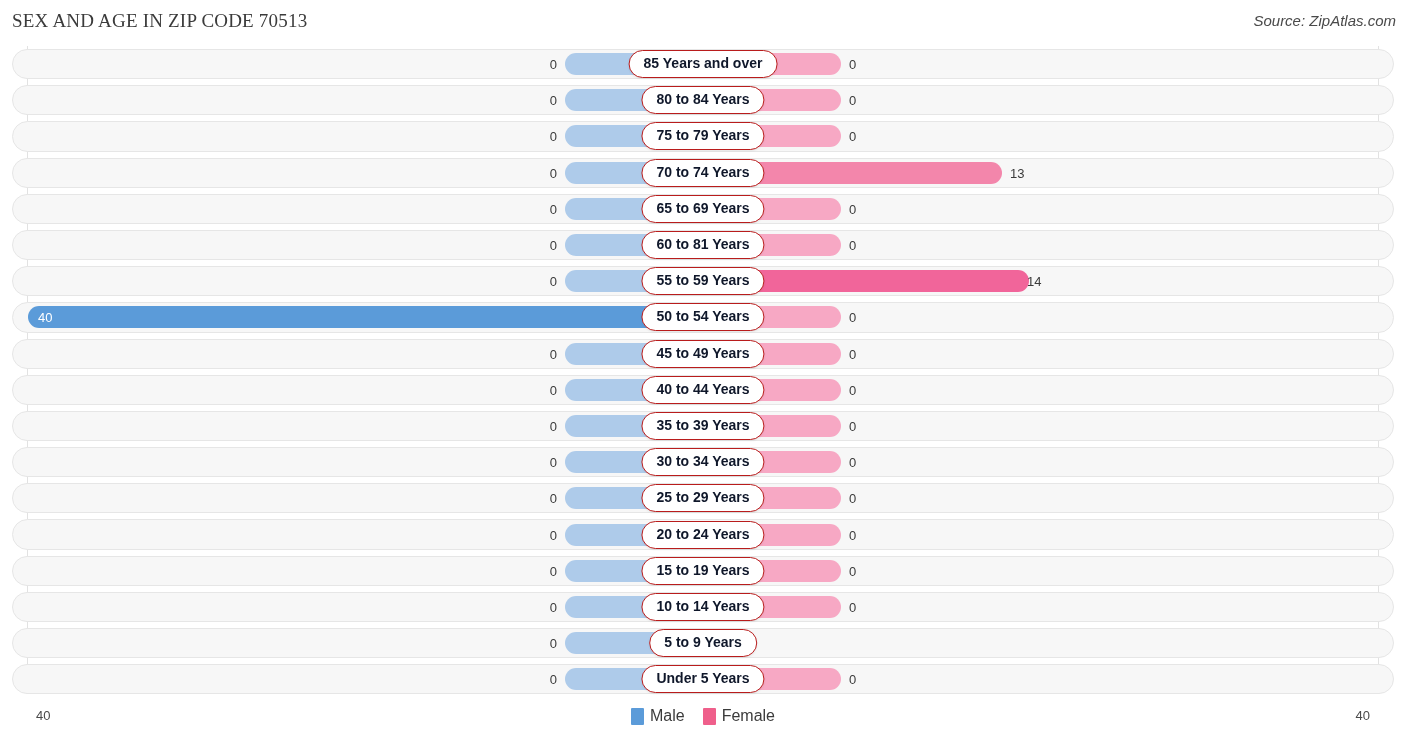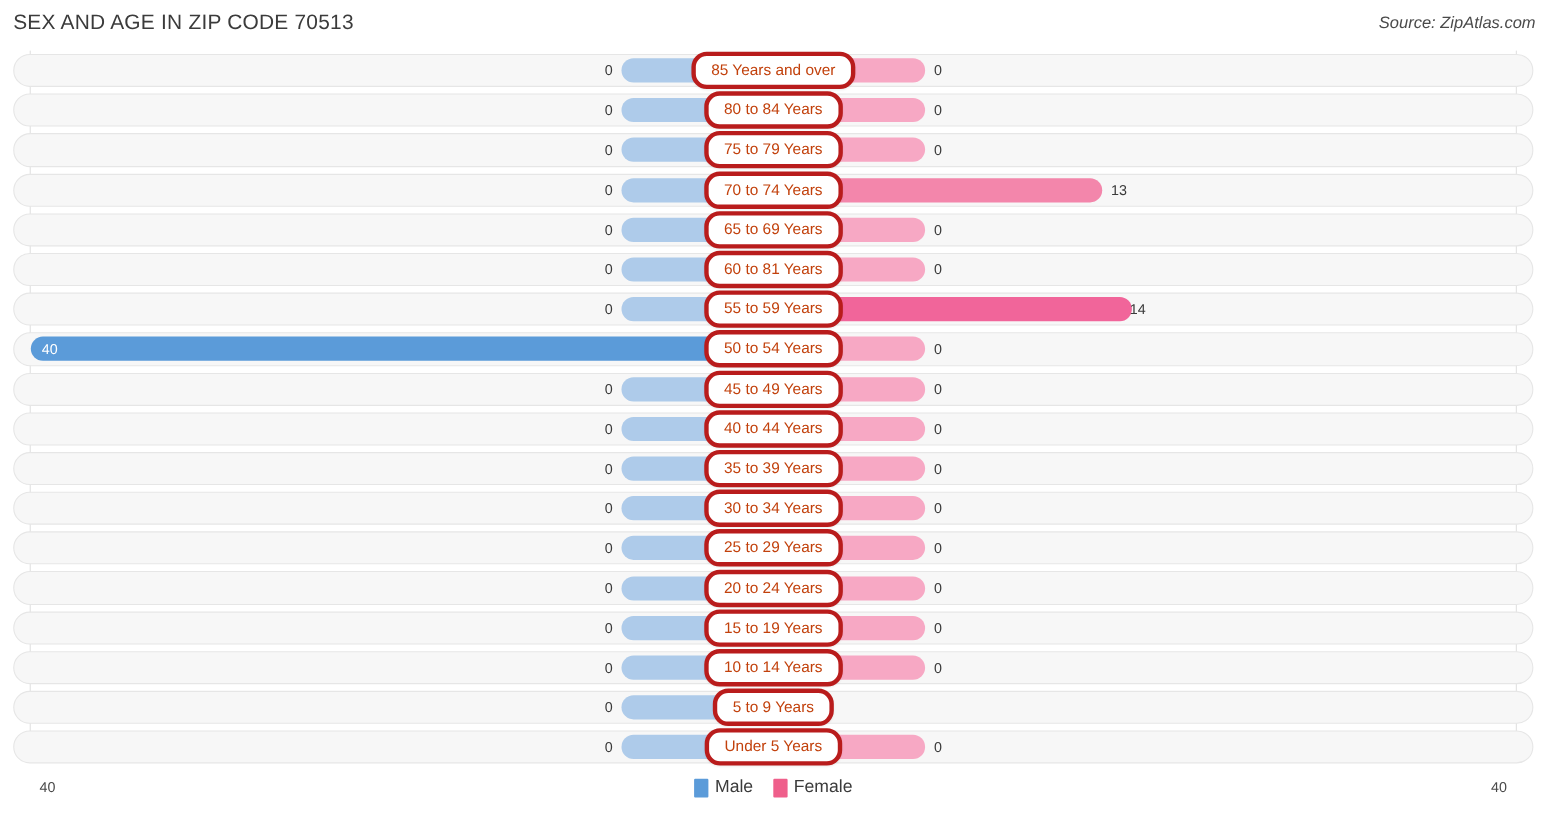--- a/index.html
+++ b/index.html
@@ -30,20 +30,21 @@
     height: 44px;
   }
   .chart-title {
     position: absolute;
     left: 12px;
     top: 10px;
     font-size: 19px;
     color: #3b3b3b;
     letter-spacing: 0.2px;
     white-space: nowrap;
+    font-family: Liberation Serif, serif;
   }
   .chart-source {
     position: absolute;
     right: 10px;
     top: 12px;
     font-size: 15px;
     font-style: italic;
     color: #4a4a4a;
     white-space: nowrap;
   }
@@ -134,30 +135,31 @@
   .val.male-val   { text-align: right; }
   .val.female-val { text-align: left; }
 
   
   .cat-pill {
     position: absolute;
     top: 50%;
     left: 703px;
     transform: translate(-50%, -50%);
     background: #ffffff;
-    border: 4px solid #b91c1c;
+    border: 1px solid #b91c1c;
     border-radius: 14px;
     height: 26px;
     line-height: 24px;
     padding: 0 14px;
     font-size: 14px;
-    color: #c2410c;
+    color: #0f172a;
     white-space: nowrap;
     box-shadow: 0 1px 2px rgba(0,0,0,0.07);
     z-index: 5;
+    font-weight: bold;
   }
 
   
   .footer {
     position: absolute;
     left: 0;
     top: 700px;
     width: 1406px;
     height: 40px;
   }

